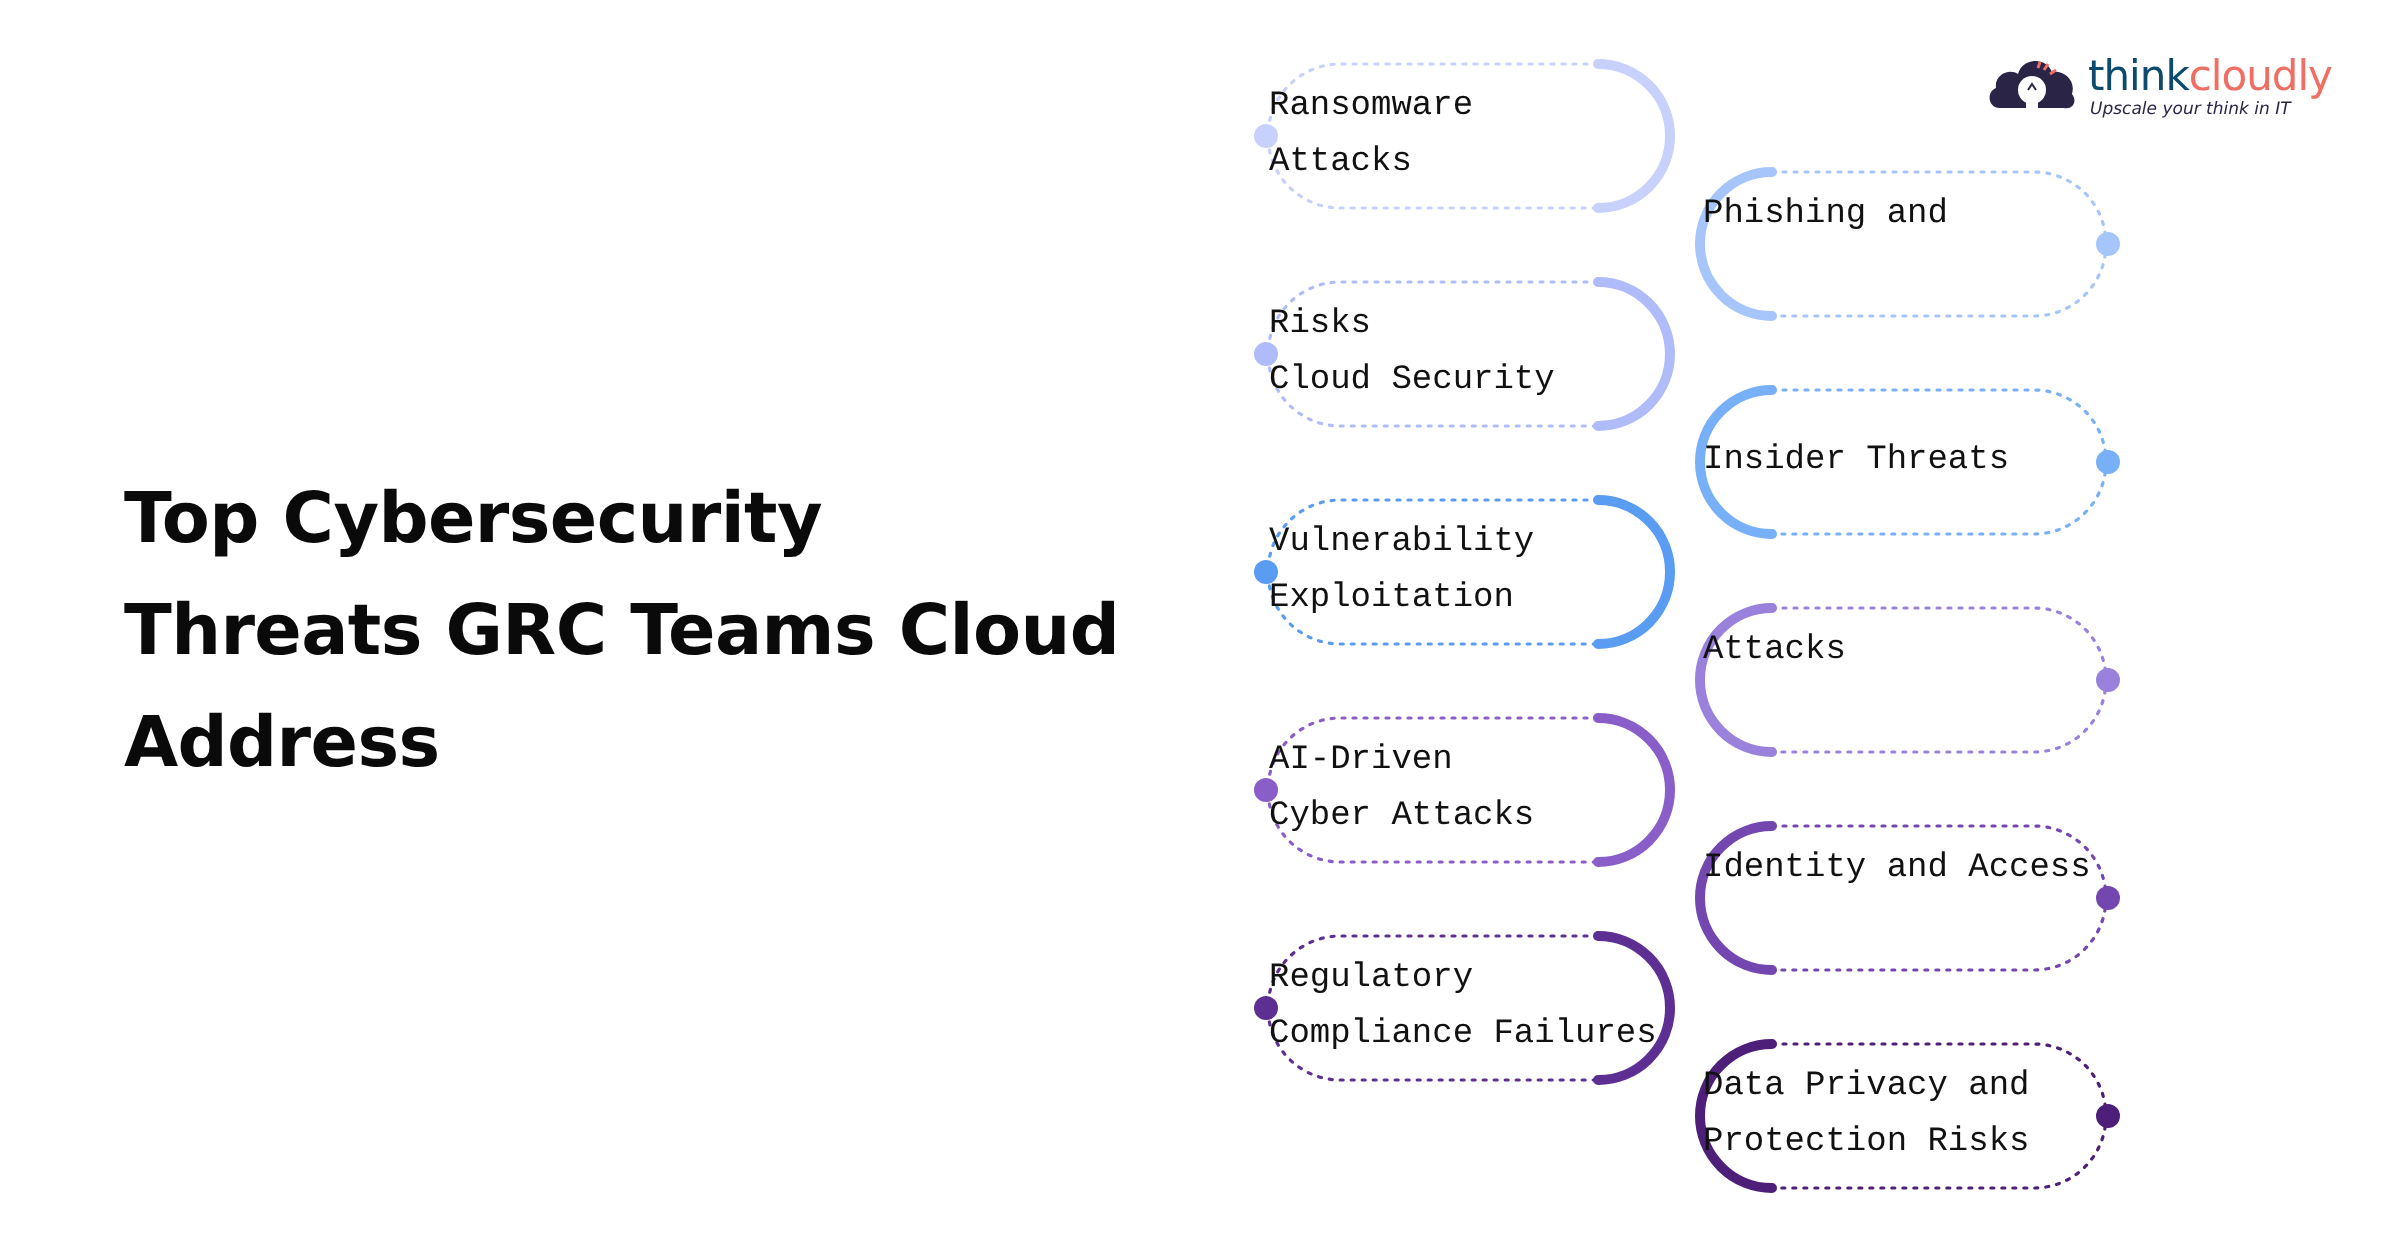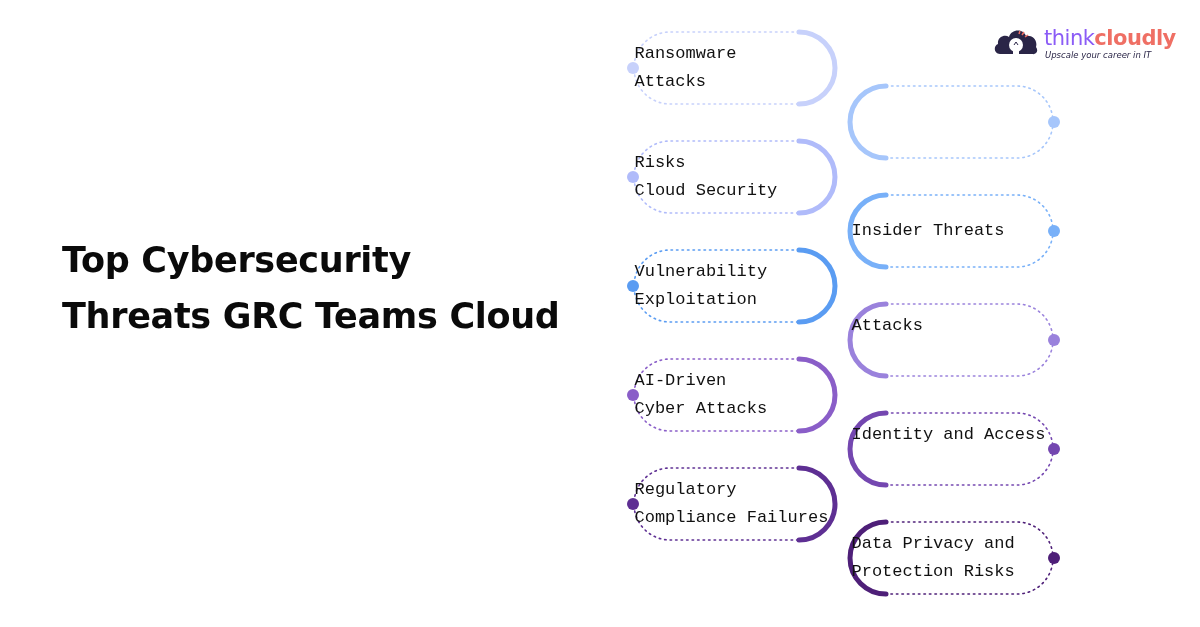--- a/index.html
+++ b/index.html
@@ -1,46 +1,47 @@
 <!DOCTYPE html>
 <html><head>
 <meta charset="utf-8">
 <style>
   html, body { margin:0; padding:0; }
   body { width:1200px; height:627px; background:#ffffff; position:relative; overflow:hidden; font-family:"DejaVu Sans","Liberation Sans",sans-serif; }
   .title { position:absolute; left:62px; top:232px; width:540px; text-align:left; font-family:"DejaVu Sans", sans-serif; font-weight:bold; font-size:35px; line-height:56px; color:#0a0a0a; letter-spacing:-0.3px; }
   .logo { position:absolute; left:992px; top:24px; width:190px; height:44px; }
   .logo-text { position:absolute; left:52px; top:2px; font-family:"DejaVu Sans", sans-serif; font-size:21px; line-height:24px; letter-spacing:-0.5px; }
-  .logo-think { color:#8b5cf6; }
-  .logo-cloudly { color:#ef6f64; font-weight:bold;text-align:right; }
+  .logo-think { color:#0c4a6e; }
+  .logo-cloudly { color:#ef6f64; font-weight:normal;text-align:right; }
   .logo-tag { position:absolute; left:53px; top:26px; font-family:"DejaVu Sans", sans-serif; font-style:italic; font-size:8.5px; color:#2a2547; white-space:nowrap; }
   svg.diagram { position:absolute; left:0; top:0; }
   .label { position:absolute; width:200px; font-family:Liberation Mono, monospace; font-size:17px; line-height:28px; color:#111; white-space:nowrap; }
 </style>
 </head>
 <body>
 
 <div class="title">
   <div>Top Cybersecurity</div>
   <div>Threats GRC Teams Cloud</div>
+  <div>Address</div>
 </div>
 
 <div class="logo">
   <svg width="48" height="40" viewBox="0 0 48 40" style="position:absolute;left:0;top:0;">
     <path d="M8 30 C2 30 1 22 6 20 C5 13 13 10 17 13 C19 5 31 4 34 12 C40 11 46 16 44 23 C47 27 44 31 40 30 Z" fill="#2a2547"></path>
     <circle cx="24" cy="21" r="7" fill="#ffffff"></circle>
     <rect x="21" y="27" width="6" height="5" fill="#ffffff"></rect>
     <rect x="22" y="32.5" width="4" height="2" fill="#ffffff"></rect>
     <path d="M22 21 L24 18 L26 21" stroke="#2a2547" stroke-width="1" fill="none"></path>
     <line x1="30" y1="11" x2="32" y2="8" stroke="#ef6f64" stroke-width="1.5"></line>
     <line x1="33" y1="13" x2="36" y2="11" stroke="#ef6f64" stroke-width="1.5"></line>
     <line x1="27" y1="10" x2="28" y2="7" stroke="#ef6f64" stroke-width="1.5"></line>
   </svg>
   <div class="logo-text"><span class="logo-think">think</span><span class="logo-cloudly">cloudly</span></div>
-  <div class="logo-tag">Upscale your career in IT</div>
+  <div class="logo-tag">Upscale your think in IT</div>
 </div>
 
 <svg class="diagram" id="diagram" width="1200" height="627">
     <path d="M 799 32 L 670 32 A 36 36 0 0 0 670 104 L 799 104" fill="none" stroke="#c7d1fb" stroke-width="1.6" stroke-dasharray="1.5 4" stroke-linecap="round"></path>
     <path d="M 799 32 A 36 36 0 0 1 799 104" fill="none" stroke="#c7d1fb" stroke-width="5" stroke-linecap="round"></path>
     <circle cx="633" cy="68" r="6" fill="#c7d1fb"></circle>
     <path d="M 886 86 L 1017 86 A 36 36 0 0 1 1017 158 L 886 158" fill="none" stroke="#a6c6fb" stroke-width="1.6" stroke-dasharray="1.5 4" stroke-linecap="round"></path>
     <path d="M 886 86 A 36 36 0 0 0 886 158" fill="none" stroke="#a6c6fb" stroke-width="5" stroke-linecap="round"></path>
     <circle cx="1054" cy="122" r="6" fill="#a6c6fb"></circle>
     <path d="M 799 141 L 670 141 A 36 36 0 0 0 670 213 L 799 213" fill="none" stroke="#b0bbfa" stroke-width="1.6" stroke-dasharray="1.5 4" stroke-linecap="round"></path>
@@ -130,20 +131,21 @@
       </linearGradient>
     </defs>
     <path d="M 842.5 515 Q 842.5 531 842.5 547" fill="none" stroke="url(#j8)" stroke-width="5" stroke-linecap="round"></path>
   </svg>
 <div id="labels">
     <div class="label" style="left: 634.5px; top: 40px;">
       <div>Ransomware</div>
       <div>Attacks</div>
     </div>
     <div class="label" style="left: 851.5px; top: 94px;">
+      <div>Phishing and</div>
     </div>
     <div class="label" style="left: 634.5px; top: 149px;">
       <div>Risks</div>
       <div>Cloud Security</div>
     </div>
     <div class="label" style="left: 851.5px; top: 217px;">
       <div>Insider Threats</div>
     </div>
     <div class="label" style="left: 634.5px; top: 258px;">
       <div>Vulnerability</div>

